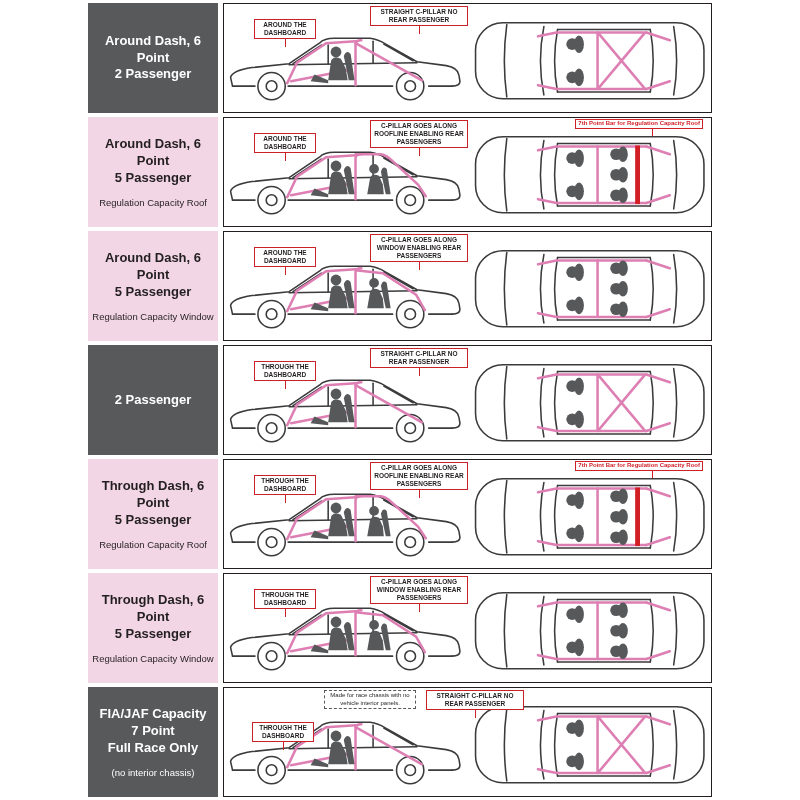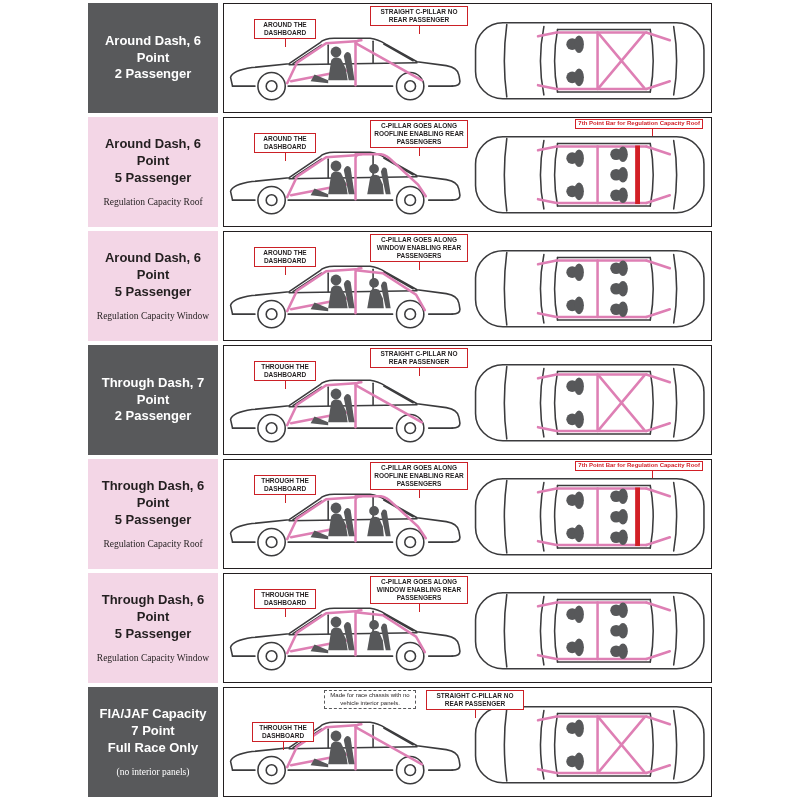--- a/index.html
+++ b/index.html
@@ -3,21 +3,21 @@
 <meta charset="utf-8">
 <style>
   html,body{margin:0;padding:0;background:#ffffff;}
   .sheet{width:800px;height:800px;box-sizing:border-box;padding:3px 88px;font-family:"Liberation Sans",sans-serif;background:#fff;}
   .table{display:flex;flex-direction:column;height:100%;gap:4px;}
   .row{flex:1;display:flex;gap:5px;min-height:0;}
   .label-cell{flex:0 0 130px;width:130px;display:flex;flex-direction:column;justify-content:center;align-items:center;text-align:center;padding:4px;box-sizing:border-box;}
   .label-dark{background:#58595b;color:#ffffff;}
   .label-pink{background:#f3d6e6;color:#231f20;}
   .l-bold{font-weight:bold;font-size:13px;line-height:1.3;}
-  .l-sub{font-size:9.5px;margin-top:10px;line-height:1.2;font-family:Liberation Serif, serif;}
+  .l-sub{font-size:9.5px;margin-top:10px;line-height:1.2;}
   .diagram{flex:1;position:relative;border:1px solid #231f20;background:#fff;display:flex;align-items:flex-end;overflow:hidden;}
   svg.side,svg.top{width:50%;height:94%;}
   .ln{stroke:#3b3b3d;stroke-width:1.6;fill:none;stroke-linecap:round;stroke-linejoin:round;}
   .lnf{stroke:#3b3b3d;stroke-width:1.6;fill:#ffffff;stroke-linejoin:round;}
   .cg{stroke:#de7fb4;stroke-width:2.6;fill:none;stroke-linecap:round;}
   .oc{fill:#57585a;stroke:none;}
   .ann{position:absolute;background:#fff;border:1px solid #cb2026;color:#231f20;font-size:6.5px;font-weight:bold;text-align:center;line-height:1.25;padding:1px 2px;z-index:3;}
   .ann::after{content:"";position:absolute;left:50%;top:100%;width:1px;height:9px;background:#cb2026;}
   .dash-ann{left:30px;top:15px;width:56px;}
   .cpillar-ann{left:146px;top:2px;width:92px;}
@@ -145,21 +145,20 @@
           <use href="#car-top-base"></use>
           <use href="#top-rear-occ"></use>
         </svg>
         <div class="ann dash-ann">AROUND THE DASHBOARD</div>
         <div class="ann cpillar-ann">C-PILLAR GOES ALONG WINDOW ENABLING REAR PASSENGERS</div>
       </div>
     </div>
 
     <div class="row">
       <div class="label-cell label-dark">
-        <div class="l-bold">Through Dash, 7 Point</div>
         <div class="l-bold">2 Passenger</div>
       </div>
       <div class="diagram">
         <svg class="side" viewBox="0 0 248 104">
           <use href="#car-side-base"></use>
           <path class="cg" d="M134,34 L202,72"></path>
         </svg>
         <svg class="top" viewBox="0 0 242 104">
           <use href="#car-top-base"></use>
           <path class="cg" d="M130,24 L177,80 M130,80 L177,24"></path>
@@ -211,21 +210,21 @@
         <div class="ann dash-ann">THROUGH THE DASHBOARD</div>
         <div class="ann cpillar-ann">C-PILLAR GOES ALONG WINDOW ENABLING REAR PASSENGERS</div>
       </div>
     </div>
 
     <div class="row row7">
       <div class="label-cell label-dark">
         <div class="l-bold">FIA/JAF Capacity</div>
         <div class="l-bold">7 Point</div>
         <div class="l-bold">Full Race Only</div>
-        <div class="l-sub">(no interior panels)</div>
+        <div class="l-sub">(no interior chassis)</div>
       </div>
       <div class="diagram">
         <svg class="side" viewBox="0 0 248 104">
           <use href="#car-side-base"></use>
           <path class="cg" d="M134,34 L202,72"></path>
         </svg>
         <svg class="top" viewBox="0 0 242 104">
           <use href="#car-top-base"></use>
           <path class="cg" d="M130,24 L177,80 M130,80 L177,24"></path>
         </svg>

